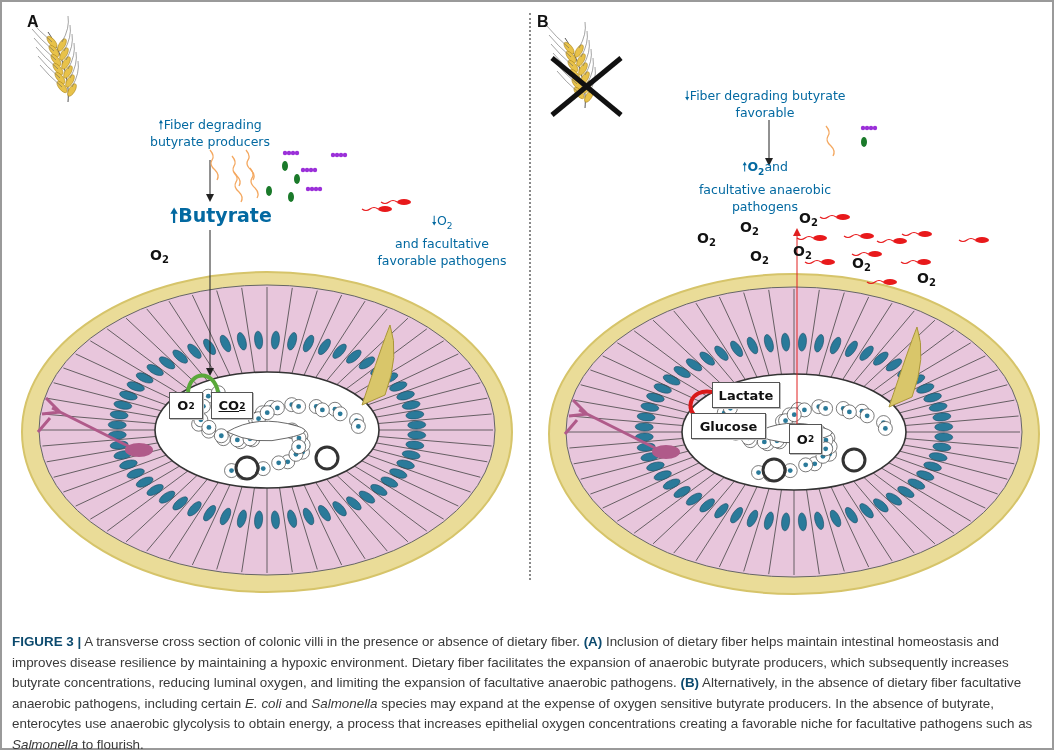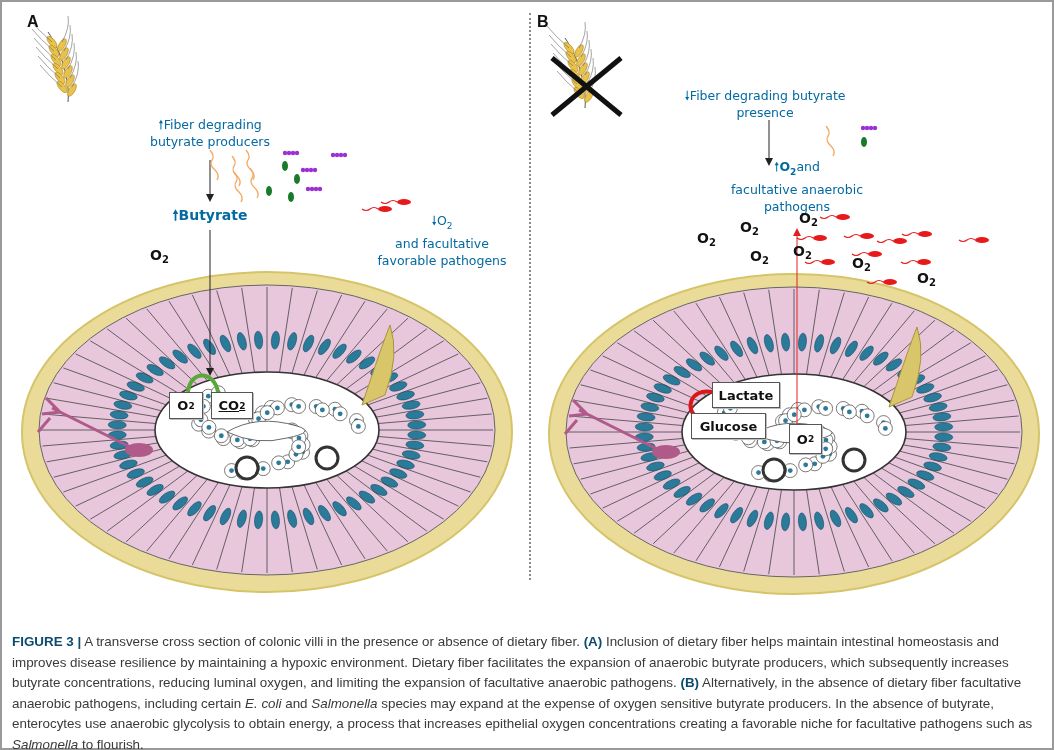--- a/index.html
+++ b/index.html
@@ -598,44 +598,44 @@
     </g>
   </svg>
 
 <div class="divider"></div>
 
 <div class="panel-label" style="left:27px; top:13px;">A</div>
 <div class="txt" style="left:140px; top:116px; width:140px;">
   <span>🠕</span><span>Fiber degrading</span><br>
   <span>butyrate producers</span>
 </div>
-<div class="txt bold" style="left:170px; top:207px; width:80px; font-size:14px;">
+<div class="txt bold" style="left:170px; top:207px; width:80px; font-size:19px;">
   <span>🠕</span><span>Butyrate</span>
 </div>
 <div class="o2" style="left:150px; top:247px;"><span>O</span><sub>2</sub></div>
 <div class="txt" style="left:372px; top:212px; width:140px;">
   <span>🠗</span><span>O</span><sub style="font-size:9px">2</sub><br>
   <span>and facultative</span><br>
   <span>favorable pathogens</span>
 </div>
 <div class="box" style="left:169px; top:392px; width:32px; height:25px;">
     <span>O</span>
     <sub>2</sub>
   </div>
 <div class="box" style="left:211px; top:392px; width:40px; height:25px;text-decoration:underline;">
     <span>CO</span>
     <sub>2</sub>
   </div>
 
 <div class="panel-label" style="left:537px; top:13px;">B</div>
 <div class="txt" style="left:680px; top:87px; width:170px;">
   <span>🠗</span><span>Fiber degrading butyrate</span><br>
-  <span>presence</span>
+  <span>favorable</span>
 </div>
-<div class="txt" style="left:695px; top:158px; width:140px;margin-left:32px;">
+<div class="txt" style="left:695px; top:158px; width:140px;">
   <span>🠕</span><b>O</b><sub style="font-size:9px;font-weight:bold">2</sub><span>and</span><br>
   <span>facultative anaerobic</span><br>
   <span>pathogens</span>
 </div>
 <div class="o2" style="left:697px; top:230px;"><span>O</span><sub>2</sub></div>
 <div class="o2" style="left:740px; top:219px;"><span>O</span><sub>2</sub></div>
 <div class="o2" style="left:750px; top:248px;"><span>O</span><sub>2</sub></div>
 <div class="o2" style="left:799px; top:210px;"><span>O</span><sub>2</sub></div>
 <div class="o2" style="left:793px; top:243px;"><span>O</span><sub>2</sub></div>
 <div class="o2" style="left:852px; top:255px;"><span>O</span><sub>2</sub></div>

